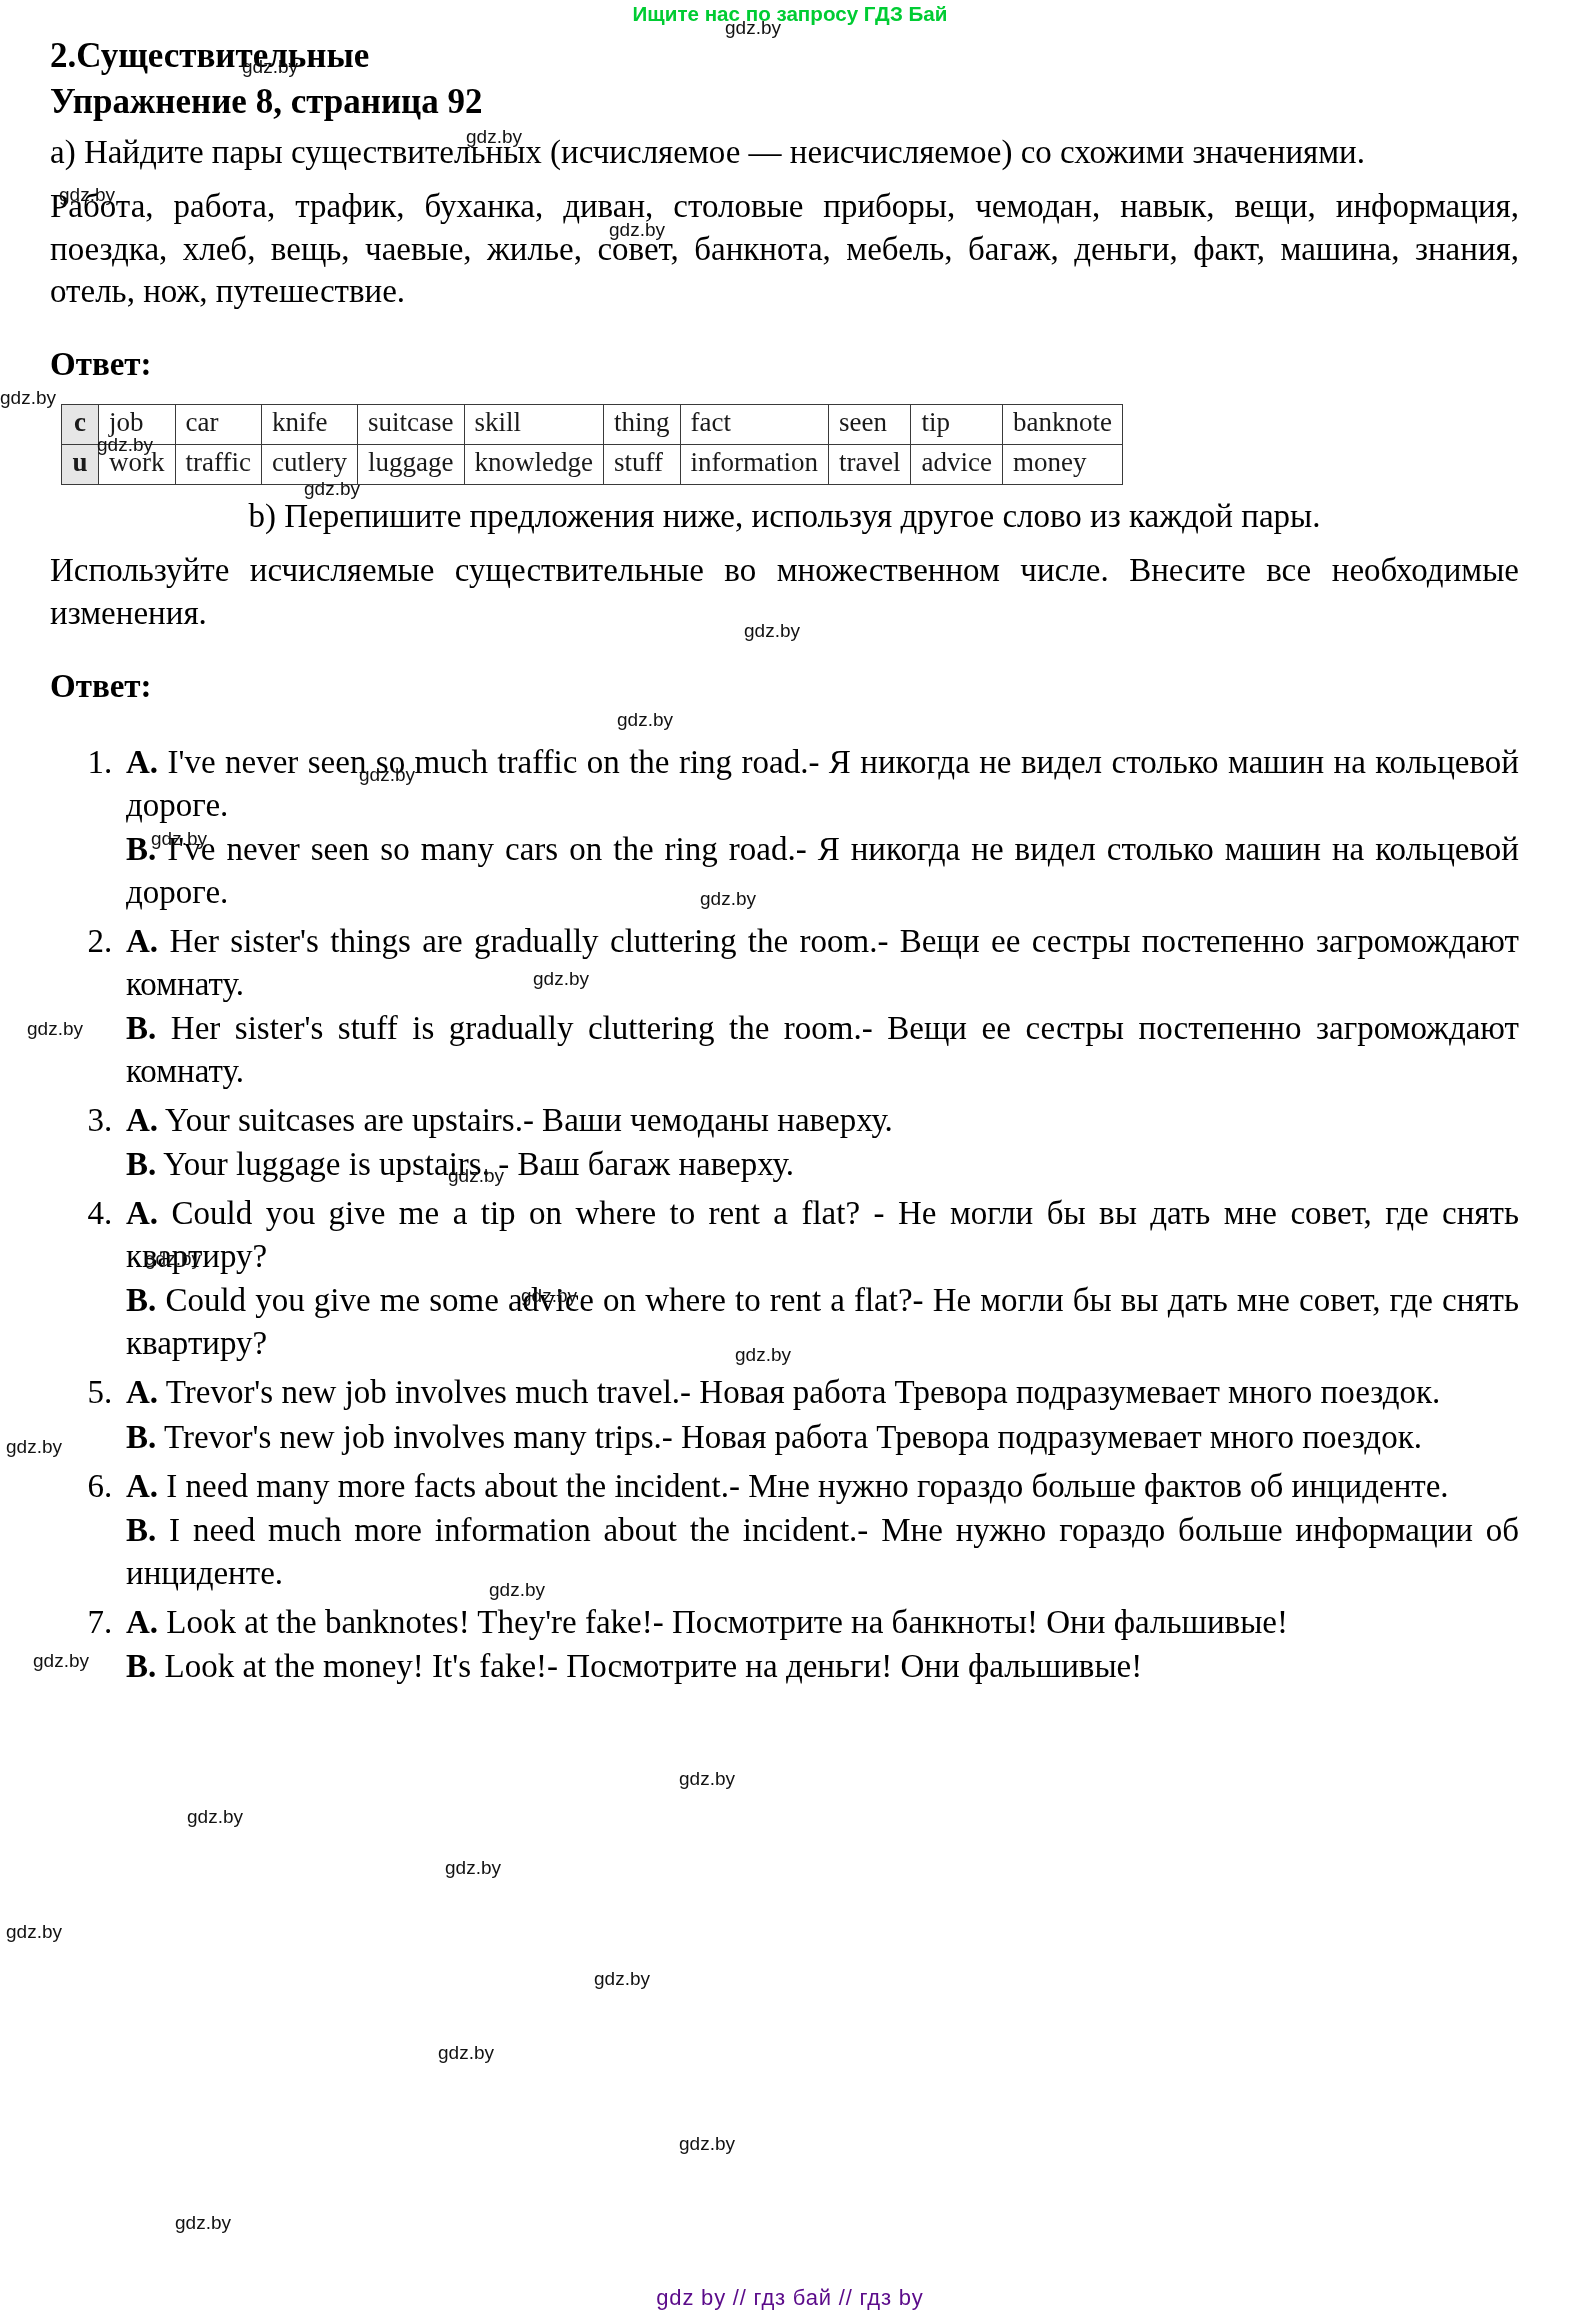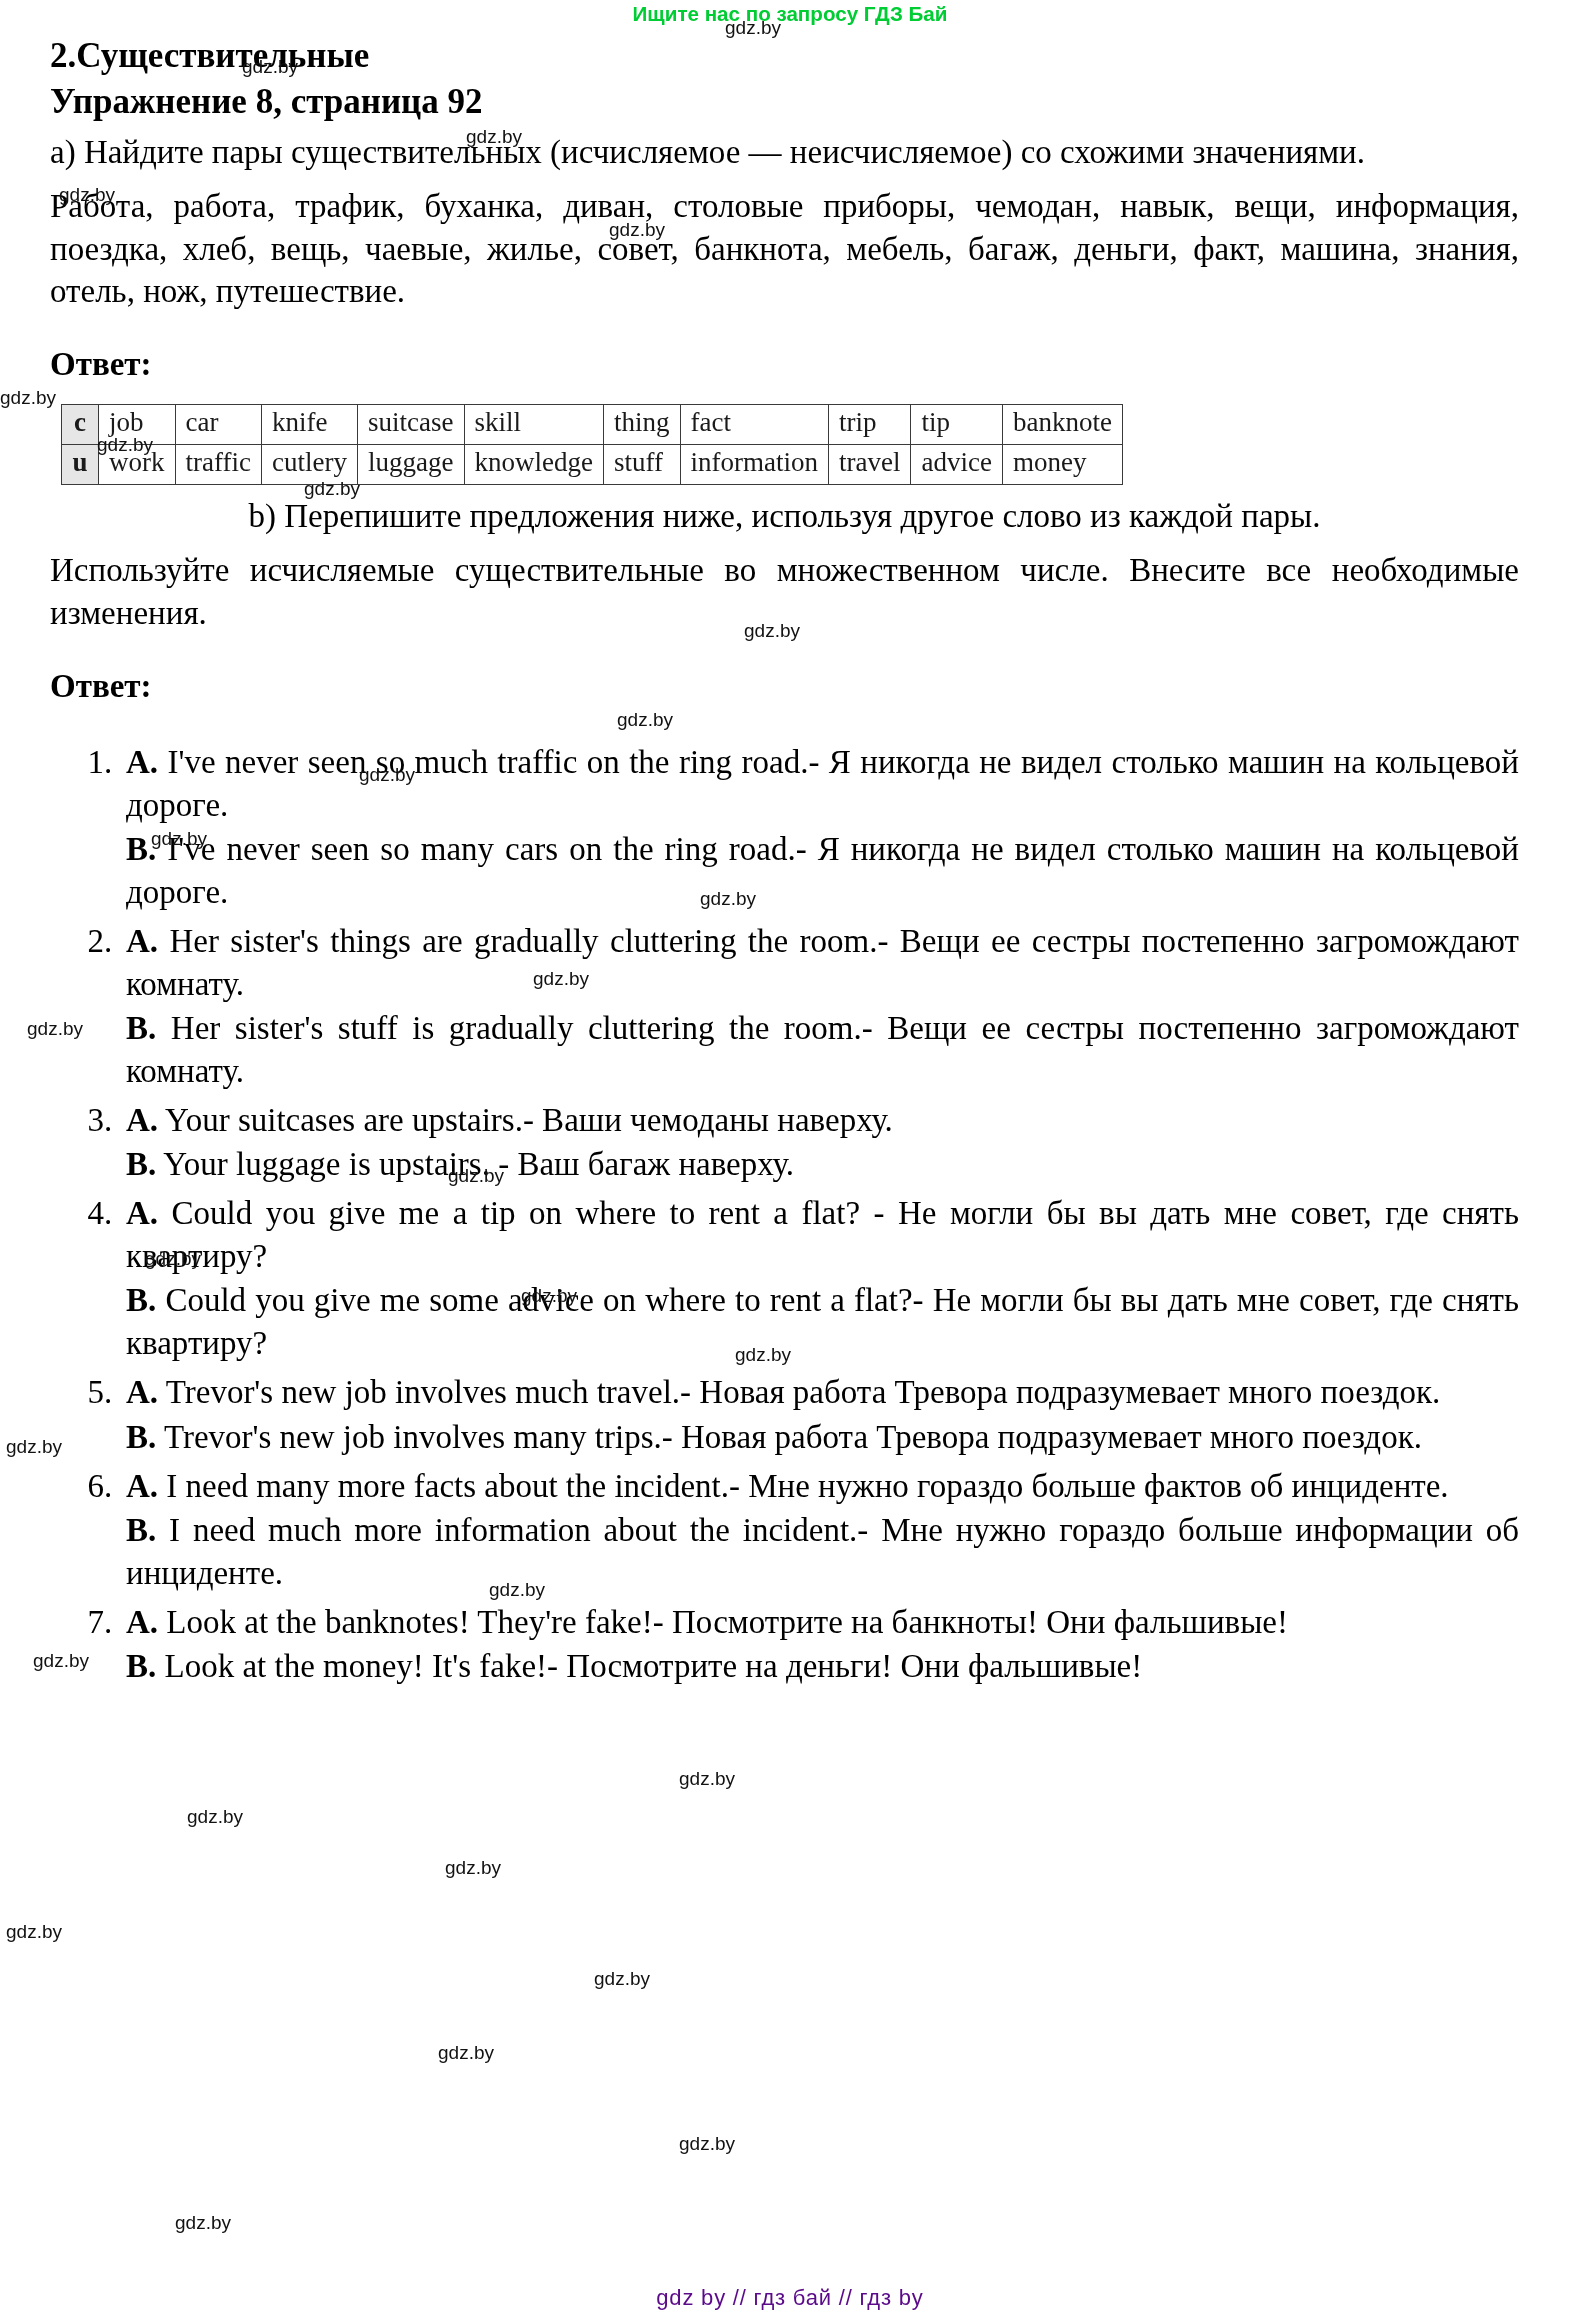--- a/index.html
+++ b/index.html
@@ -170,21 +170,21 @@
     <tbody>
       <tr>
         <td class="rowhead">c</td>
         <td>job</td>
         <td>car</td>
         <td>knife</td>
         <td>suitcase</td>
         <td>skill</td>
         <td>thing</td>
         <td>fact</td>
-        <td>trip</td>
+        <td>seen</td>
         <td>tip</td>
         <td>banknote</td>
       </tr>
       <tr>
         <td class="rowhead">u</td>
         <td>work</td>
         <td>traffic</td>
         <td>cutlery</td>
         <td>luggage</td>
         <td>knowledge</td>

